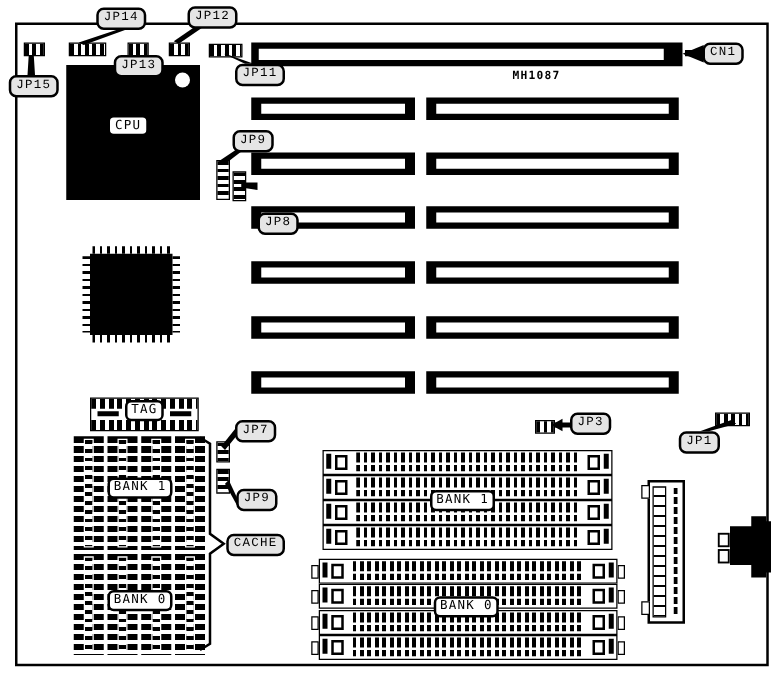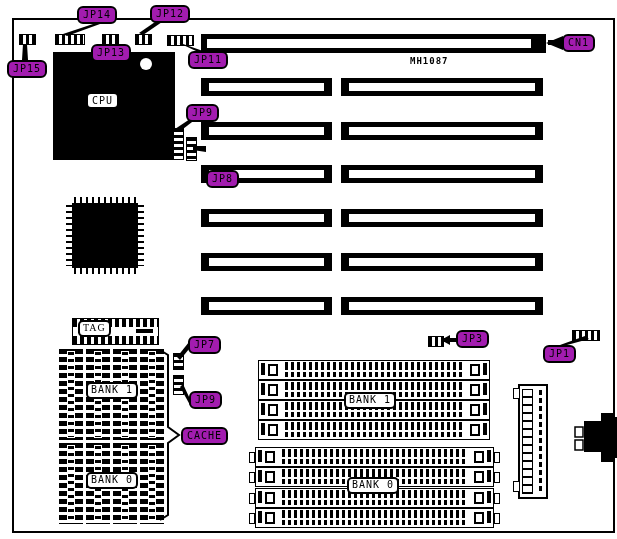--- a/index.html
+++ b/index.html
@@ -5,22 +5,22 @@
   html,body{margin:0;padding:0;background:#fff;}
   .canvas{position:relative;width:617px;height:539px;background:#fff;overflow:hidden;
           font-family:"DejaVu Sans Mono",monospace;color:#000;}
   .abs{position:absolute;}
   .outline{border:2px solid #000;z-index:1;}
   
   .bar{position:absolute;background:#000;z-index:2;}
   .bar::after{content:"";position:absolute;left:8px;right:8px;top:5px;bottom:5px;background:#fff;}
   .bar.cn1bar::after{left:6px;right:15px;}
   
-  .callout{position:absolute;z-index:6;background:#a21caf;border:2px solid #000;border-radius:6px;
-           padding:1px 4px 2px;font-size:10px;letter-spacing:1px;line-height:11px;white-space:nowrap;}
+  .callout{position:absolute;z-index:6;background:#e5e5e5;border:2px solid #000;border-radius:6px;
+           padding:1px 4px 2px;font-size:10px;letter-spacing:1px;line-height:11px;white-space:nowrap;font-family:Liberation Mono, monospace;}
   .banklabel{position:absolute;z-index:6;background:#fff;border:2px solid #000;border-radius:5px;
            padding:0 3px 1px;font-size:10px;letter-spacing:1px;line-height:12px;white-space:nowrap;}
   
   .jmp-h{position:absolute;z-index:2;height:9px;border:1px solid #000;
          background:repeating-linear-gradient(90deg,#000 0 3px,#fff 3px 6px);}
   .jmp-v{position:absolute;z-index:2;width:9px;border:1px solid #000;
          background:repeating-linear-gradient(180deg,#000 0 3px,#fff 3px 6px);}
   
   .cpu{position:absolute;background:#000;z-index:2;}
   .cpu-dot{position:absolute;width:12px;height:12px;border-radius:50%;background:#fff;}
@@ -99,21 +99,21 @@
   <div class="bar" style="left:341px;top:122px;width:202px;height:18px;"></div>
   <div class="bar" style="left:201px;top:165px;width:131px;height:18px;"></div>
   <div class="bar" style="left:341px;top:165px;width:202px;height:18px;"></div>
   <div class="bar" style="left:201px;top:209px;width:131px;height:18px;"></div>
   <div class="bar" style="left:341px;top:209px;width:202px;height:18px;"></div>
   <div class="bar" style="left:201px;top:253px;width:131px;height:18px;"></div>
   <div class="bar" style="left:341px;top:253px;width:202px;height:18px;"></div>
   <div class="bar" style="left:201px;top:297px;width:131px;height:18px;"></div>
   <div class="bar" style="left:341px;top:297px;width:202px;height:18px;"></div>
 
-  <div class="cpu" style="left:53px;top:52px;width:122px;height:108px;">
+  <div class="cpu" style="left:53px;top:52px;width:107px;height:108px;">
     <div class="cpu-dot" style="left:87px;top:6px;"></div>
     <div class="chip-label" style="left:33px;top:40px;">CPU</div>
   </div>
 
   <div class="abs" style="left:66px;top:197px;width:78px;height:77px;z-index:2;">
     <div class="pinrow-h" style="left:8px;top:0;width:62px;height:6px;"></div>
     <div class="pinrow-h" style="left:8px;bottom:0;width:62px;height:6px;"></div>
     <div class="pinrow-v" style="left:0;top:8px;width:6px;height:61px;"></div>
     <div class="pinrow-v" style="right:0;top:8px;width:6px;height:61px;"></div>
     <div class="qfp-body" style="left:6px;top:6px;width:66px;height:65px;"></div>
@@ -125,21 +125,21 @@
   <div class="jmp-h" style="left:135px;top:34px;width:15px;"></div>
   <div class="jmp-h" style="left:167px;top:35px;width:25px;"></div>
   <div class="jmp-v" style="left:173px;top:128px;height:30px;"></div>
   <div class="jmp-v" style="left:186px;top:137px;height:22px;"></div>
   <div class="jmp-v" style="left:173px;top:353px;height:15px;"></div>
   <div class="jmp-v" style="left:173px;top:375px;height:18px;"></div>
   <div class="jmp-h" style="left:428px;top:336px;width:14px;"></div>
   <div class="jmp-h" style="left:572px;top:330px;width:26px;"></div>
 
   <div class="tagsock" style="left:72px;top:318px;width:85px;height:25px;"></div>
-  <div class="banklabel" style="left:78px;top:320px;font-family:Liberation Serif, serif;">TAG</div>
+  <div class="banklabel" style="left:100px;top:320px;">TAG</div>
 
   <div class="vgroup" style="left:59px;top:349px;width:105px;height:91px;">
     <div class="vsock">
         <div class="vslot"></div>
       </div>
     <div class="vsock">
         <div class="vslot"></div>
       </div>
     <div class="vsock">
         <div class="vslot"></div>

